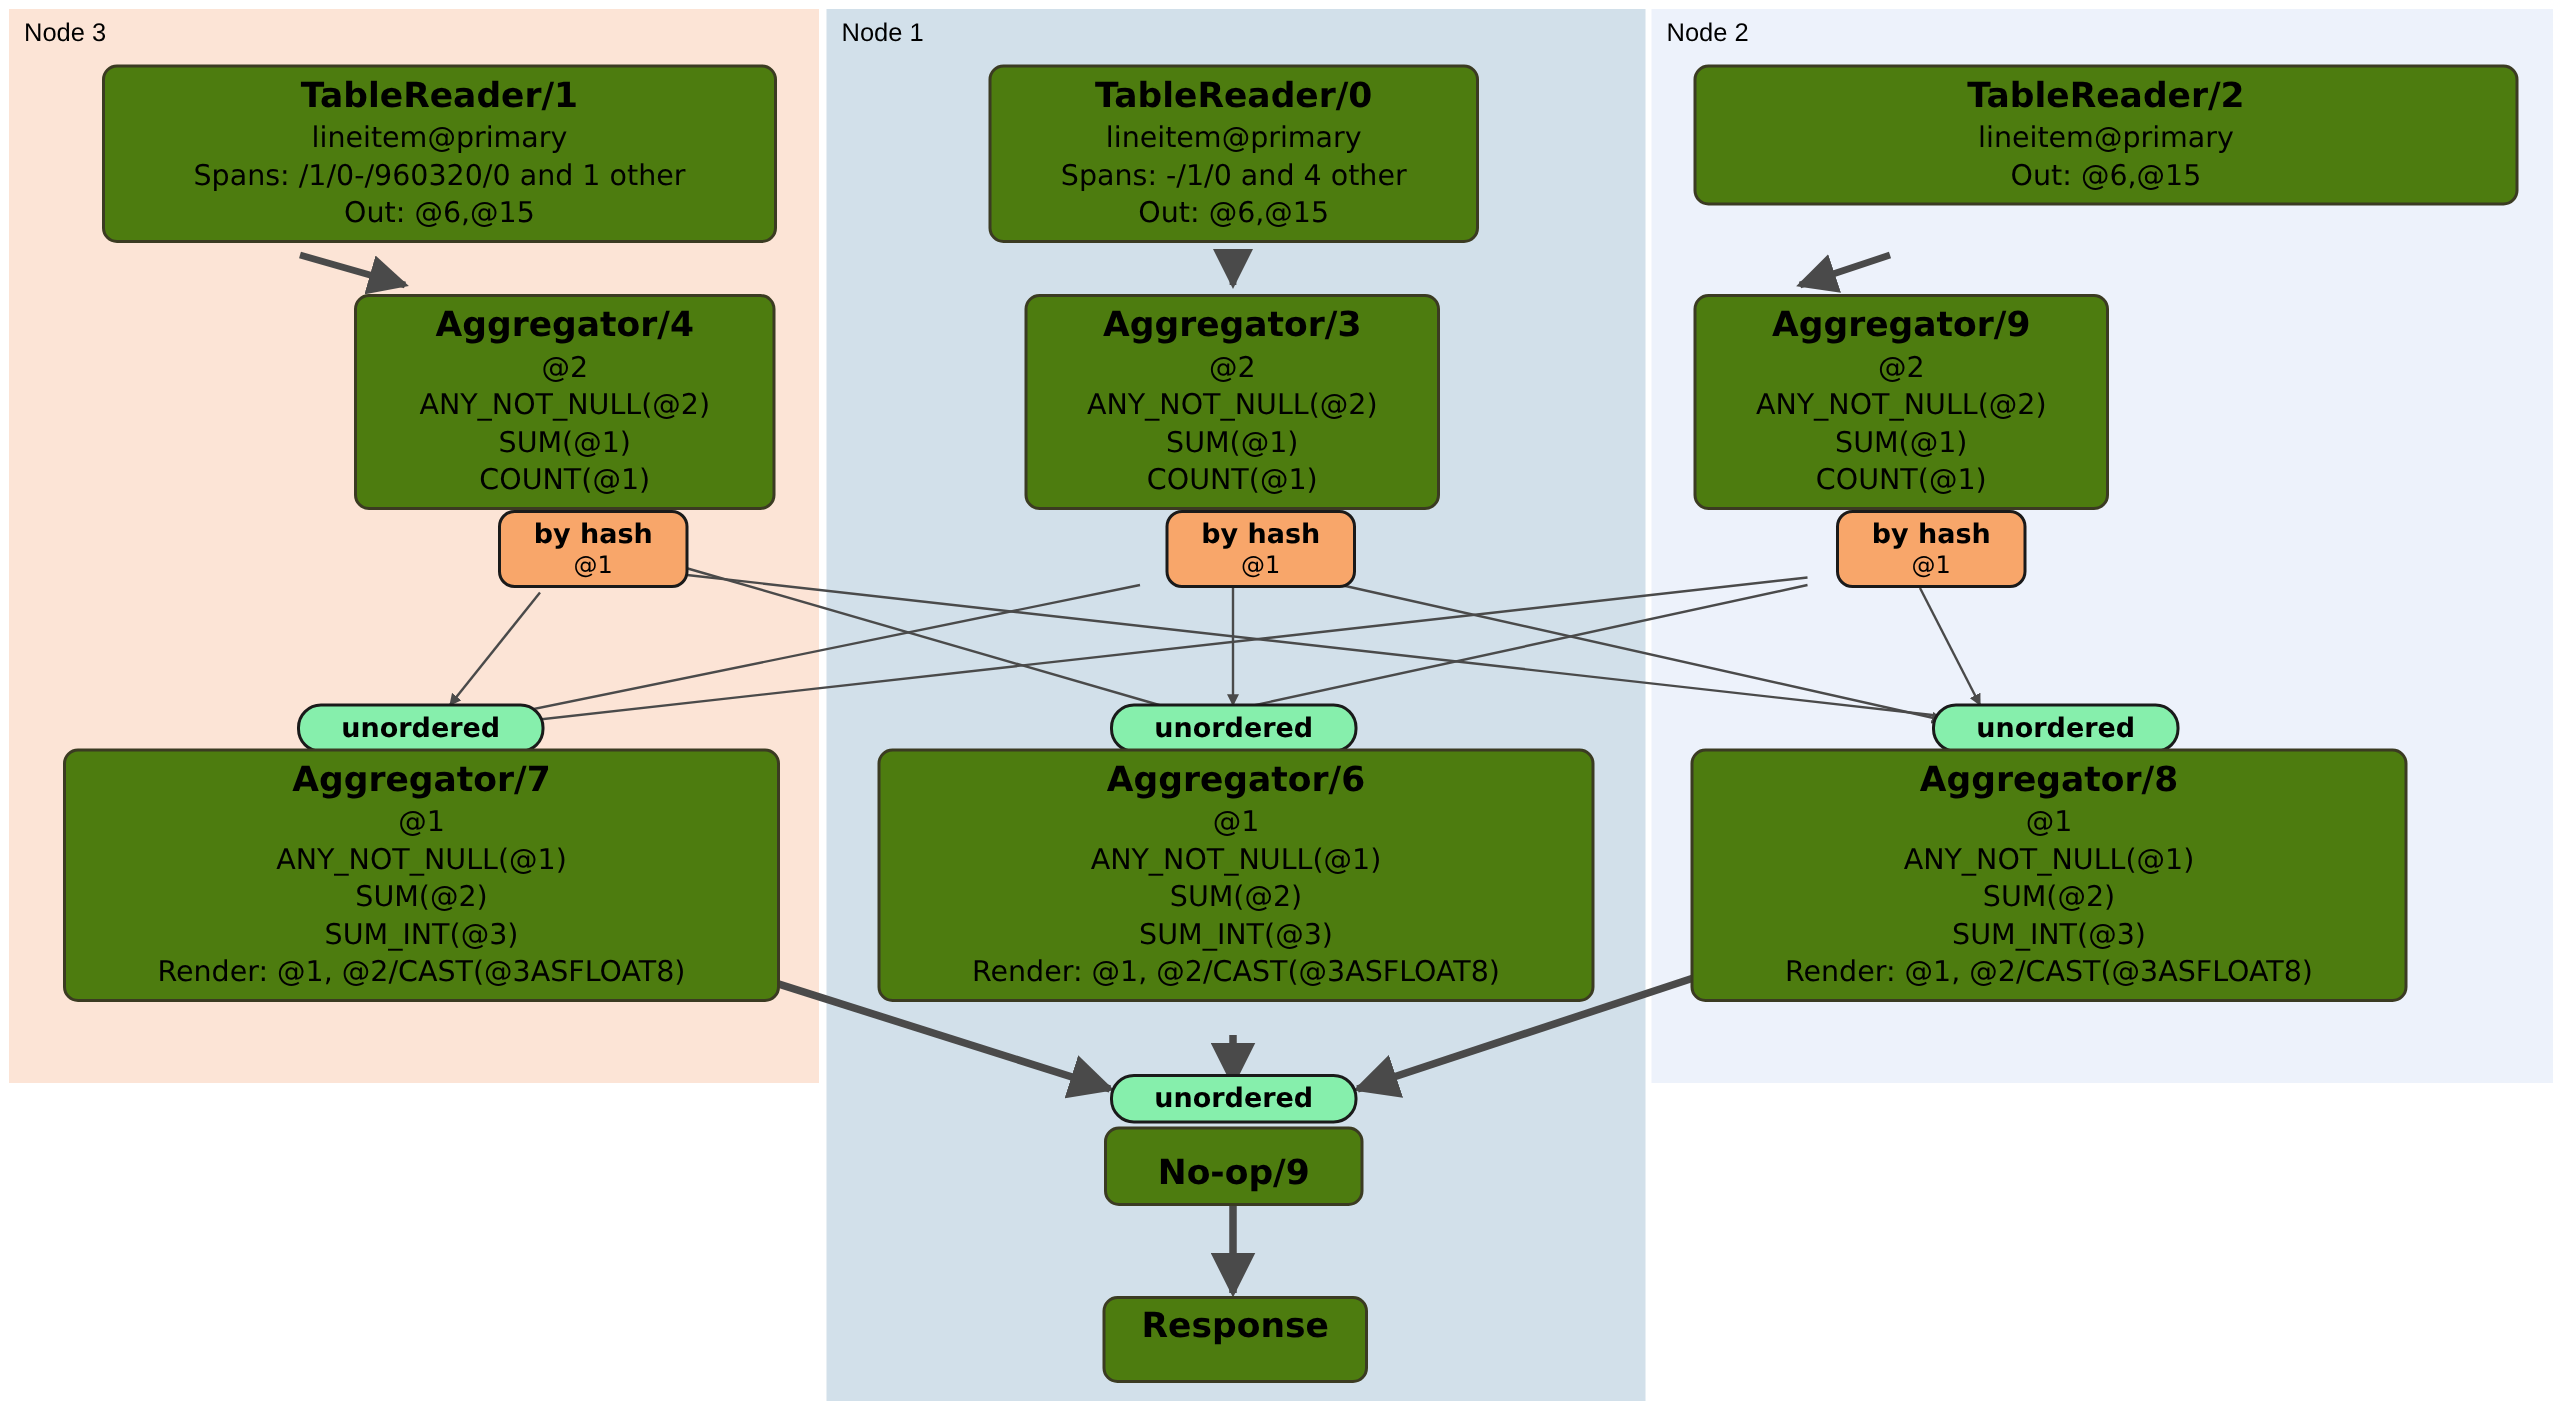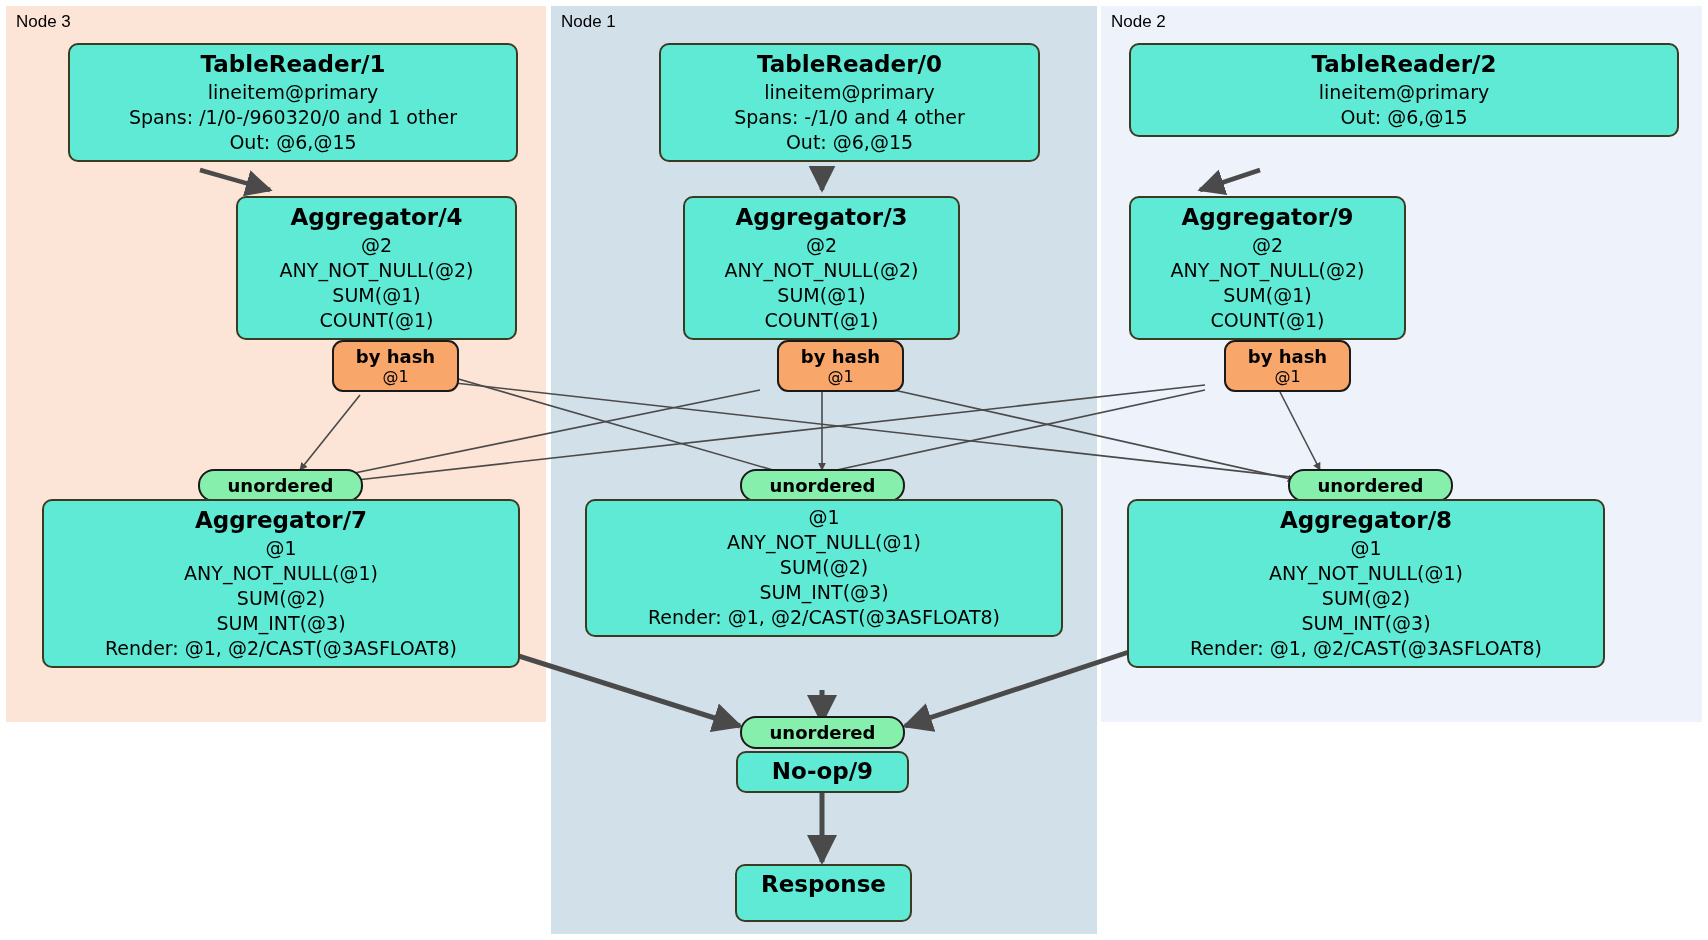--- a/index.html
+++ b/index.html
@@ -15,21 +15,21 @@
   #panel-node3{left:6px;top:6px;width:540px;height:716px;background:#fce4d6;}
   #panel-node1{left:551px;top:6px;width:546px;height:928px;background:#d2e0ea;}
   #panel-node2{left:1101px;top:6px;width:601px;height:716px;background:#edf2fb;}
 
   
   #edges{position:absolute;left:0;top:0;width:1708px;height:940px;pointer-events:none;}
 
   
   .proc{
     position:absolute;box-sizing:border-box;
-    background:#5eead4;border:2px solid #3b3b22;border-radius:10px;
+    background:#4d7c0f;border:2px solid #3b3b22;border-radius:10px;
     text-align:center;color:#000;padding:4px 8px 5px 8px;
     font-size:19px;line-height:25px;
     font-family:"DejaVu Sans","Liberation Sans",sans-serif;
   }
   .proc .ttl{font-weight:bold;font-size:23px;line-height:31px;display:block;}
   .proc .ln{display:block;white-space:nowrap;}
 
   
   .badge{
     position:absolute;box-sizing:border-box;text-align:center;color:#000;
@@ -92,21 +92,21 @@
     </g>
   </svg>
 
   <div class="proc" style="left:68px;top:43px;width:450px;">
     <span class="ttl">TableReader/1</span>
     <span class="ln">lineitem@primary</span>
     <span class="ln">Spans: /1/0-/960320/0 and 1 other</span>
     <span class="ln">Out: @6,@15</span>
   </div>
 
-  <div class="proc" style="left:659px;top:43px;width:381px;">
+  <div class="proc" style="left:659px;top:43px;width:327px;">
     <span class="ttl">TableReader/0</span>
     <span class="ln">lineitem@primary</span>
     <span class="ln">Spans: -/1/0 and 4 other</span>
     <span class="ln">Out: @6,@15</span>
   </div>
 
   <div class="proc" style="left:1129px;top:43px;width:550px;">
     <span class="ttl">TableReader/2</span>
     <span class="ln">lineitem@primary</span>
     <span class="ln">Out: @6,@15</span>
@@ -162,41 +162,42 @@
   <div class="proc" style="left:42px;top:499px;width:478px;">
     <span class="ttl">Aggregator/7</span>
     <span class="ln">@1</span>
     <span class="ln">ANY_NOT_NULL(@1)</span>
     <span class="ln">SUM(@2)</span>
     <span class="ln">SUM_INT(@3)</span>
     <span class="ln">Render: @1, @2/CAST(@3ASFLOAT8)</span>
   </div>
 
   <div class="proc" style="left:585px;top:499px;width:478px;">
+    <span class="ttl">Aggregator/6</span>
     <span class="ln">@1</span>
     <span class="ln">ANY_NOT_NULL(@1)</span>
     <span class="ln">SUM(@2)</span>
     <span class="ln">SUM_INT(@3)</span>
     <span class="ln">Render: @1, @2/CAST(@3ASFLOAT8)</span>
   </div>
 
   <div class="proc" style="left:1127px;top:499px;width:478px;">
     <span class="ttl">Aggregator/8</span>
     <span class="ln">@1</span>
     <span class="ln">ANY_NOT_NULL(@1)</span>
     <span class="ln">SUM(@2)</span>
     <span class="ln">SUM_INT(@3)</span>
     <span class="ln">Render: @1, @2/CAST(@3ASFLOAT8)</span>
   </div>
 
   <div class="badge badge-unord" style="left:740px;top:716px;width:165px;height:33px;padding-top:1px;">
     <span class="b1">unordered</span>
   </div>
 
-  <div class="proc" style="left:736px;top:751px;width:173px;padding:3px 8px 4px 8px;">
+  <div class="proc" style="left:736px;top:751px;width:173px;padding:14px 8px 4px 8px;">
     <span class="ttl">No-op/9</span>
   </div>
 
   <div class="proc" style="left:735px;top:864px;width:177px;padding:3px 8px 20px 8px;">
     <span class="ttl">Response</span>
   </div>
 
 </div>
 
 </body></html>

